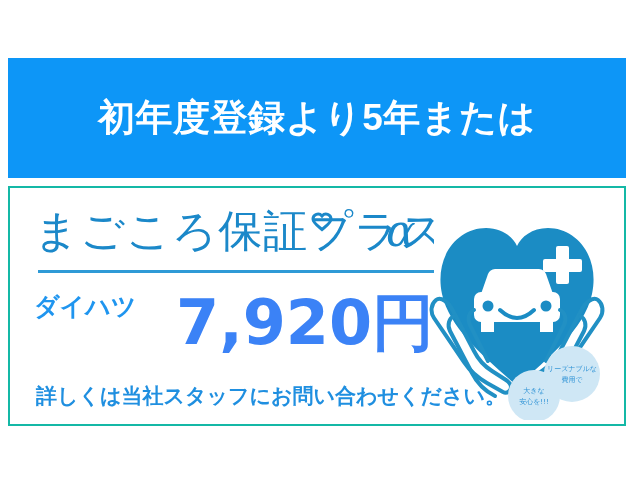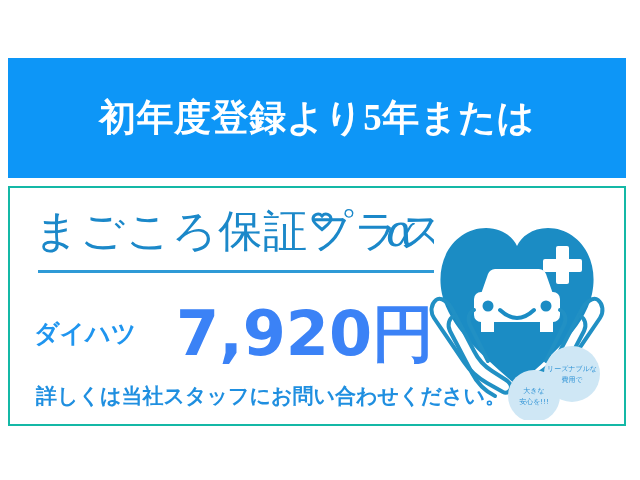--- a/index.html
+++ b/index.html
@@ -36,21 +36,21 @@
     box-sizing: border-box;
   }
   .header-line {
     color: #ffffff;
     font-weight: bold;
     font-size: 37px;
     line-height: 1.12;
     letter-spacing: 0.5px;
     white-space: nowrap;
     text-align: center;
-    font-family: Liberation Serif, serif;
+    font-family: Liberation Sans, sans-serif;
   }
   .header-line.l2 {
     font-size: 38px;
   }
 
   
   .panel {
     position: absolute;
     left: 8px;
     top: 186px;
@@ -103,21 +103,20 @@
   }
 
   
   .price-row {
     position: absolute;
     left: 14px;
     top: 104px;
     width: 410px;
     height: 84px;
     display: flex;
-    align-items: center;
   }
   .car-class {
     font-family: "DejaVu Sans", "Liberation Sans", sans-serif;
     color: #1f95ef;
     font-weight: bold;
     font-size: 25px;
     line-height: 1.18;
     white-space: nowrap;
     width: 128px;
     flex: 0 0 auto;

